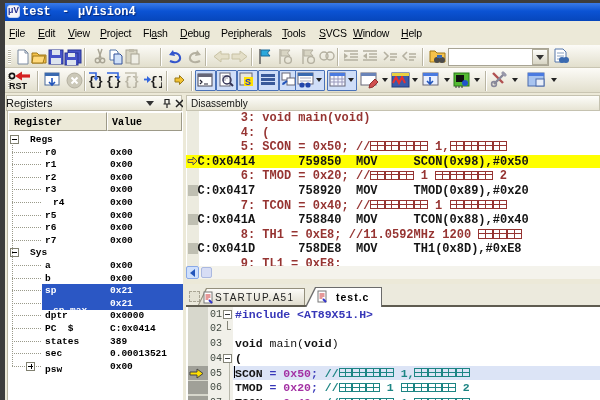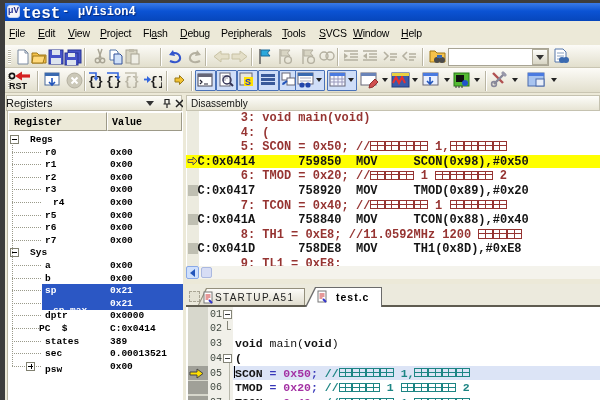--- a/index.html
+++ b/index.html
@@ -16,21 +16,21 @@
 .tbtn{width:21px;height:21px;border:1px solid #4a72b8;background:#cfdef8;border-radius:1px}
 </style>
 </head>
 <body>
 
 <div class="a" style="left:5px;top:3px;width:595px;height:397px;background:#ece9d8"></div>
 
 <div class="a" style="left:5px;top:3px;width:595px;height:18px;background:linear-gradient(#3a7be8,#0b53d4 45%,#0646bb)"></div>
 <div class="a" style="left:7px;top:5px;width:13px;height:13px;background:#f4f4f8;border-radius:3px;border:1px solid #c8d4ec"></div>
 <div class="a mono" style="left:8px;top:6px;font-size:9px;font-weight:bold;color:#283593">µV</div>
-<div class="a mono" style="left:22px;top:5px;font-size:16px;font-weight:bold;color:#fff;text-shadow:1px 1px 1px rgba(0,0,40,.5)">test</div>
+<div class="a mono" style="left:22px;top:5px;font-size:12px;font-weight:bold;color:#fff;text-shadow:1px 1px 1px rgba(0,0,40,.5)">test</div>
 <div class="a mono" style="left:62px;top:5px;font-size:12px;font-weight:bold;color:#fff;text-shadow:1px 1px 1px rgba(0,0,40,.5)">-</div>
 <div class="a mono" style="left:78px;top:5px;font-size:12px;font-weight:bold;color:#fff;text-shadow:1px 1px 1px rgba(0,0,40,.5)">µVision4</div>
 
 <div class="a" style="left:5px;top:21px;width:595px;height:24px;background:#ece9d8;font-size:10.5px;letter-spacing:-0.2px;color:#000">
   <span class="a" style="left:4px;top:6px"><u>F</u>ile</span>
   <span class="a" style="left:33px;top:6px"><u>E</u>dit</span>
   <span class="a" style="left:63px;top:6px"><u>V</u>iew</span>
   <span class="a" style="left:95px;top:6px"><u>P</u>roject</span>
   <span class="a" style="left:138px;top:6px">Fl<u>a</u>sh</span>
   <span class="a" style="left:175px;top:6px"><u>D</u>ebug</span>
@@ -340,21 +340,21 @@
     <div class="a" style="left:38px;top:154.2px;color:#fff">sp</div>
     <div class="a" style="left:103px;top:154.2px;color:#fff">0x21</div>
     <div class="a" style="left:35px;top:165.79999999999998px;width:141px;height:13.6px;background:#2b57c4"></div>
     <div class="a" style="left:5px;top:171.79999999999998px;width:30px;height:1px;background-image:repeating-linear-gradient(90deg,#9a9a8a 0 1px,transparent 1px 2px)"></div>
     <div class="a" style="left:46px;top:174px;color:#fff">sp_max</div>
     <div class="a" style="left:103px;top:166.79999999999998px;color:#fff">0x21</div>
     <div class="a" style="left:5px;top:184.4px;width:30px;height:1px;background-image:repeating-linear-gradient(90deg,#9a9a8a 0 1px,transparent 1px 2px)"></div>
     <div class="a" style="left:38px;top:179.4px;color:#000">dptr</div>
     <div class="a" style="left:103px;top:179.4px;color:#000">0x0000</div>
     <div class="a" style="left:5px;top:197px;width:30px;height:1px;background-image:repeating-linear-gradient(90deg,#9a9a8a 0 1px,transparent 1px 2px)"></div>
-    <div class="a" style="left:32px;top:192px;color:#000">PC&nbsp;&nbsp;$</div>
+    <div class="a" style="left:38px;top:192px;color:#000">PC&nbsp;&nbsp;$</div>
     <div class="a" style="left:103px;top:192px;color:#000">C:0x0414</div>
     <div class="a" style="left:5px;top:209.6px;width:30px;height:1px;background-image:repeating-linear-gradient(90deg,#9a9a8a 0 1px,transparent 1px 2px)"></div>
     <div class="a" style="left:38px;top:204.6px;color:#000">states</div>
     <div class="a" style="left:103px;top:204.6px;color:#000">389</div>
     <div class="a" style="left:5px;top:222.2px;width:30px;height:1px;background-image:repeating-linear-gradient(90deg,#9a9a8a 0 1px,transparent 1px 2px)"></div>
     <div class="a" style="left:38px;top:217.2px;color:#000">sec</div>
     <div class="a" style="left:103px;top:217.2px;color:#000">0.00013521</div>
     <div class="a" style="left:5px;top:234.79999999999998px;width:30px;height:1px;background-image:repeating-linear-gradient(90deg,#9a9a8a 0 1px,transparent 1px 2px)"></div>
     <div class="a" style="left:19px;top:230.79999999999998px;width:9px;height:9px;border:1px solid #808070;background:#fff"></div>
     <div class="a" style="left:21px;top:234.79999999999998px;width:5px;height:1px;background:#000"></div>
@@ -403,20 +403,21 @@
   </svg>
 <div class="a" style="left:336px;top:291px;font-size:10.5px;font-weight:bold;letter-spacing:1px;color:#000">test.c</div>
 
 <div class="a" style="left:186px;top:307px;width:414px;height:93px;background:#fff"></div>
 <div class="a" style="left:188px;top:307px;width:20px;height:93px;background:#d7d7cc"></div>
 <div class="a" style="left:208px;top:307px;width:25px;height:93px;background:#f1f0e9"></div>
 <div id="ed" class="a" style="left:186px;top:307px;width:414px;height:93px;overflow:hidden">
     <div class="a mono" style="left:24px;top:1.5px;font-size:10px;color:#404840">01</div>
     <div class="a" style="left:37px;top:2.5px;width:9px;height:9px;border:1px solid #848478;background:#fff"></div>
     <div class="a" style="left:39px;top:6.5px;width:5px;height:1px;background:#333"></div>
+    <div class="a mono pre" style="left:49px;top:0.5px;font-size:11.5px;font-weight:bold"><span style="color:#3636b8;font-weight:bold">#include &lt;AT89X51.H&gt;</span></div>
     <div class="a mono" style="left:24px;top:16.25px;font-size:10px;color:#404840">02</div>
     <div class="a" style="left:41px;top:14.25px;width:1px;height:8px;background:#848478"></div>
     <div class="a" style="left:41px;top:22.25px;width:4px;height:1px;background:#848478"></div>
     <div class="a mono" style="left:24px;top:31px;font-size:10px;color:#404840">03</div>
     <div class="a mono pre" style="left:49px;top:30px;font-size:11.5px;font-weight:bold"><span style="color:#141414;font-weight:bold">void</span><span style="color:#141414;font-weight:normal"> main(</span><span style="color:#141414;font-weight:bold">void</span><span style="color:#141414;font-weight:normal">)</span></div>
     <div class="a mono" style="left:24px;top:45.75px;font-size:10px;color:#404840">04</div>
     <div class="a" style="left:37px;top:46.75px;width:9px;height:9px;border:1px solid #848478;background:#fff"></div>
     <div class="a" style="left:39px;top:50.75px;width:5px;height:1px;background:#333"></div>
     <div class="a mono pre" style="left:49px;top:44.75px;font-size:11.5px;font-weight:bold"><span style="color:#141414;font-weight:bold">(</span></div>
     <div class="a" style="left:47px;top:59px;width:367px;height:13.5px;background:#dce4f6"></div>

